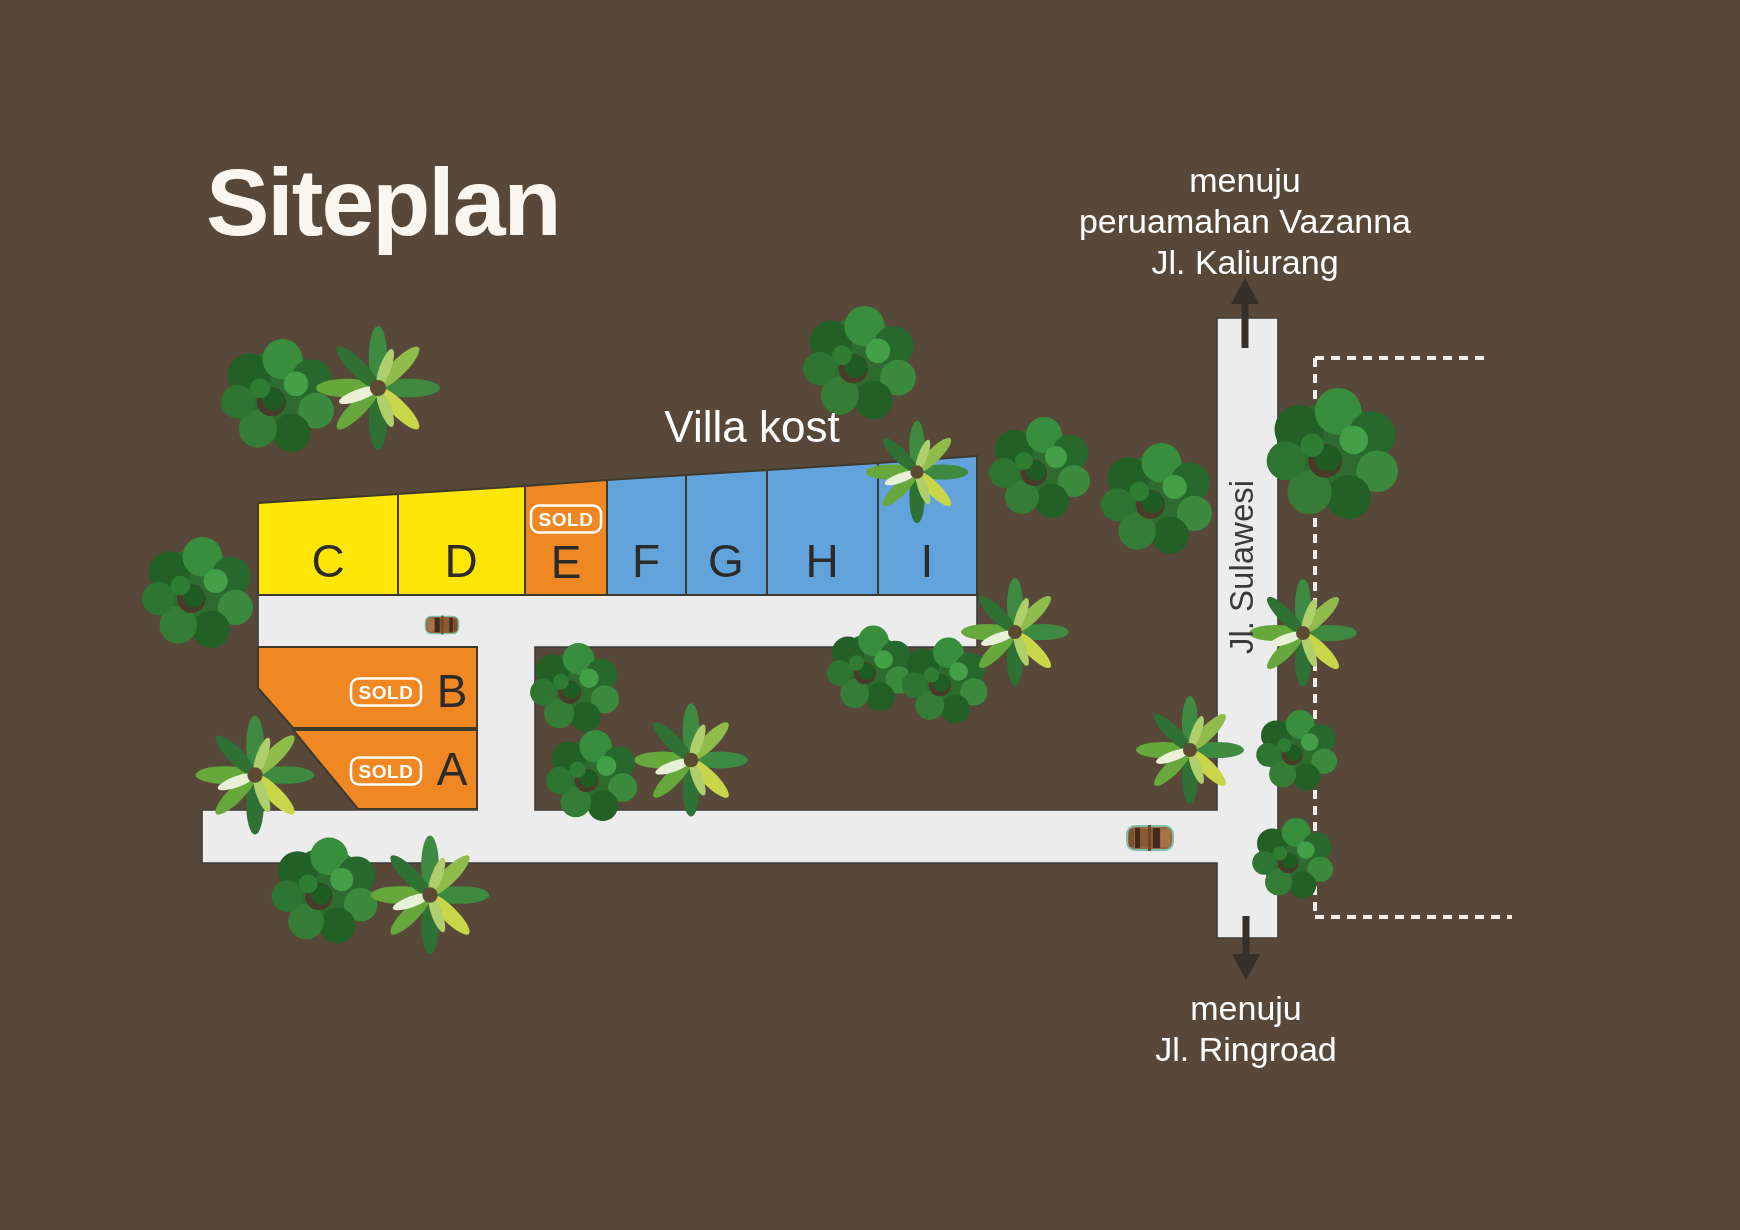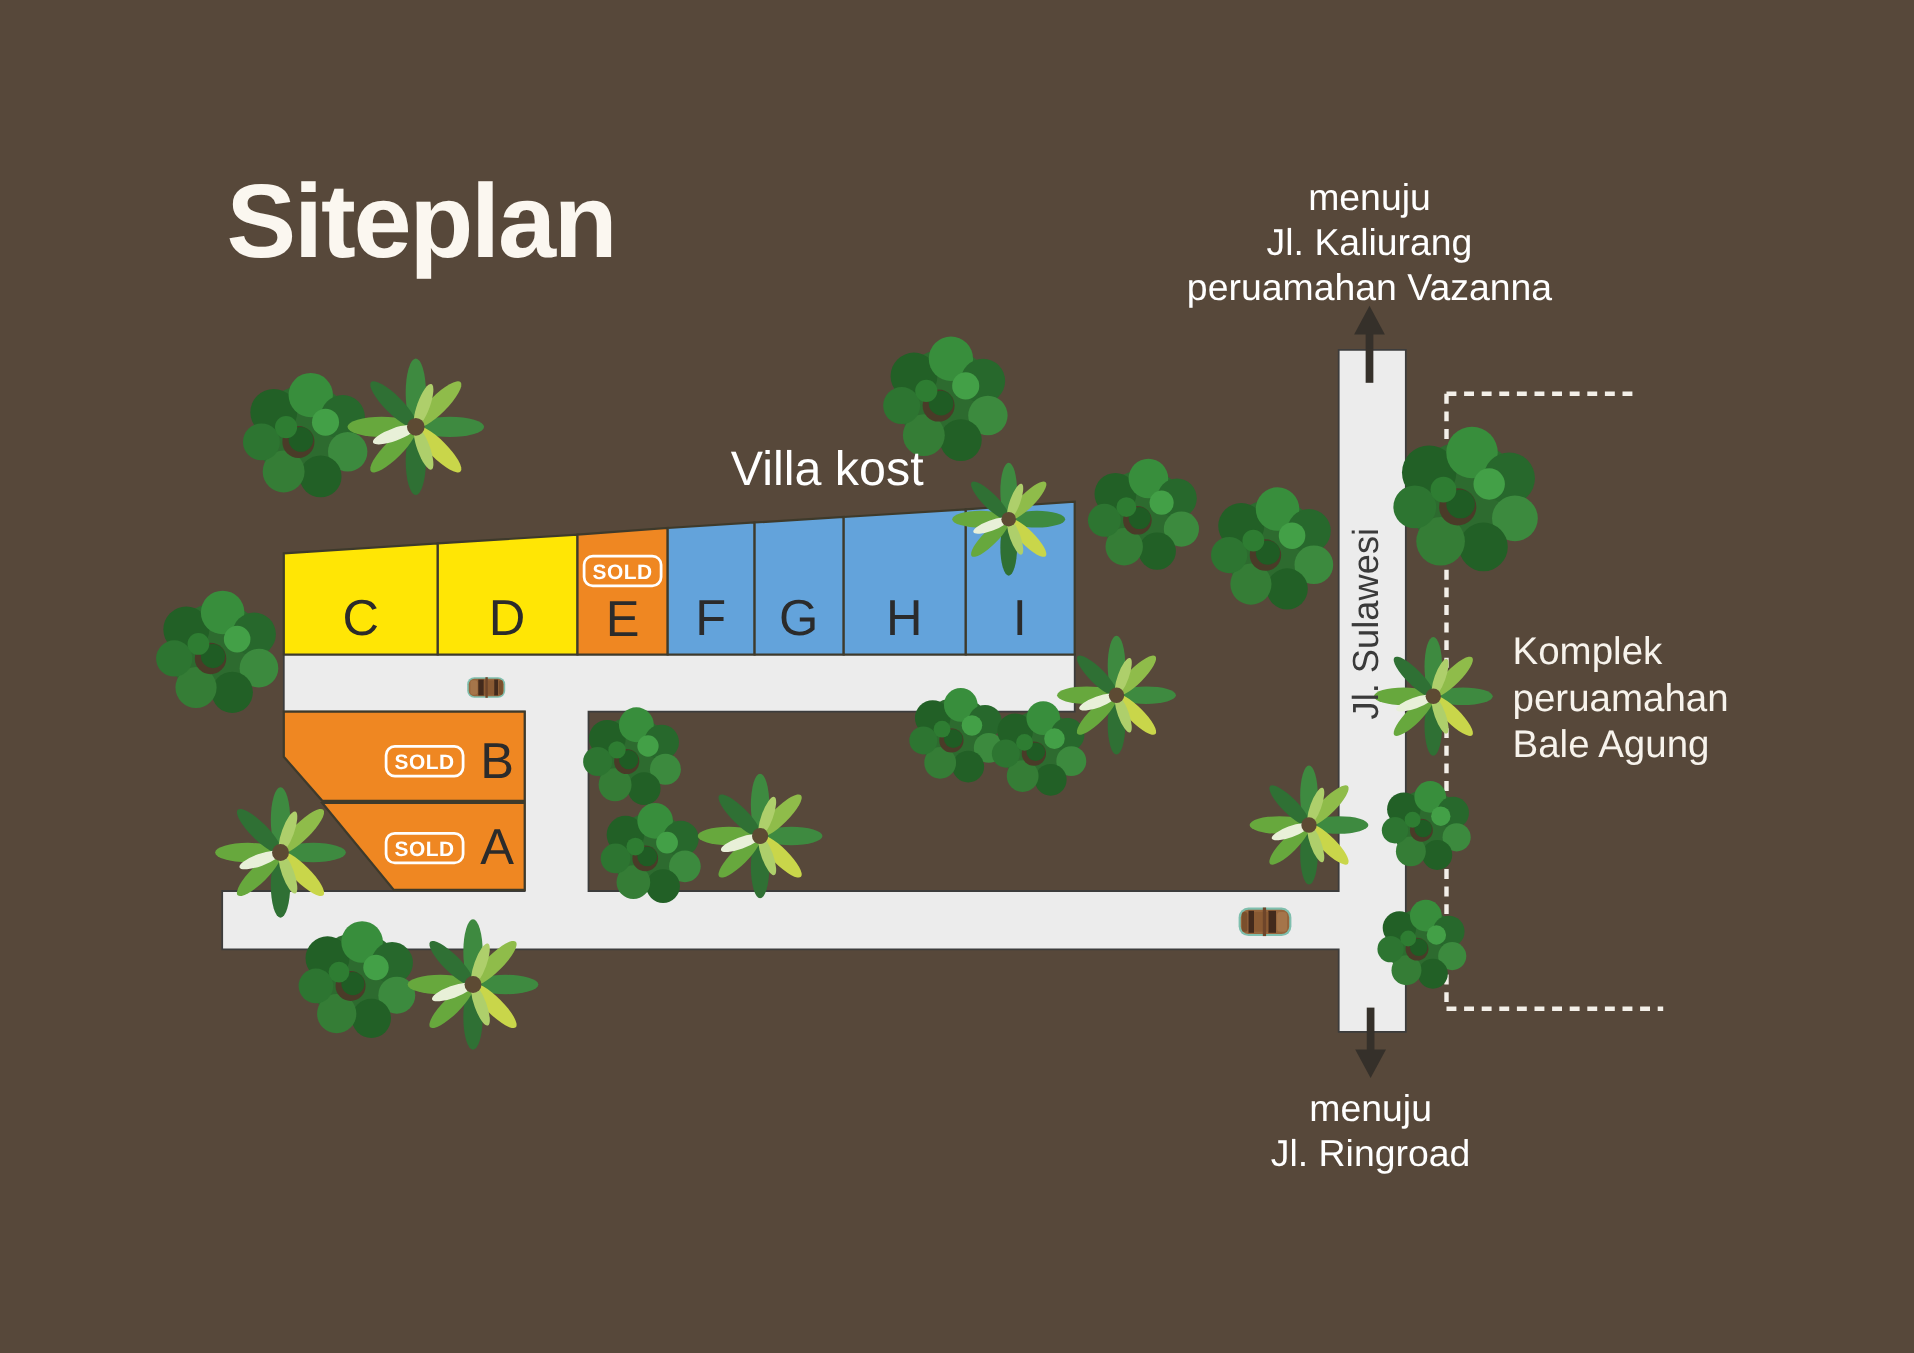--- a/index.html
+++ b/index.html
@@ -194,28 +194,23 @@
 
     <text transform="translate(1253,567) rotate(-90)" text-anchor="middle" font-size="33" fill="#3a3a3a">Jl. Sulawesi</text>
   </svg>
 
   <div class="abs page-title">Siteplan</div>
 
   <div class="abs villa-label">Villa kost</div>
 
   <div class="abs dir-label dir-north">
     <span>menuju</span>
+    <span>peruamahan Vazanna</span>
     <span>Jl. Kaliurang</span>
-    <span>peruamahan Vazanna</span>
   </div>
 
-  <div class="abs komplek-label">
-    <span>Komplek</span>
-    <span>peruamahan</span>
-    <span>Bale Agung</span>
-  </div>
 
   <div class="abs dir-label dir-south">
     <span>menuju</span>
     <span>Jl. Ringroad</span>
   </div>
 
 </div>
 
 </body></html>

